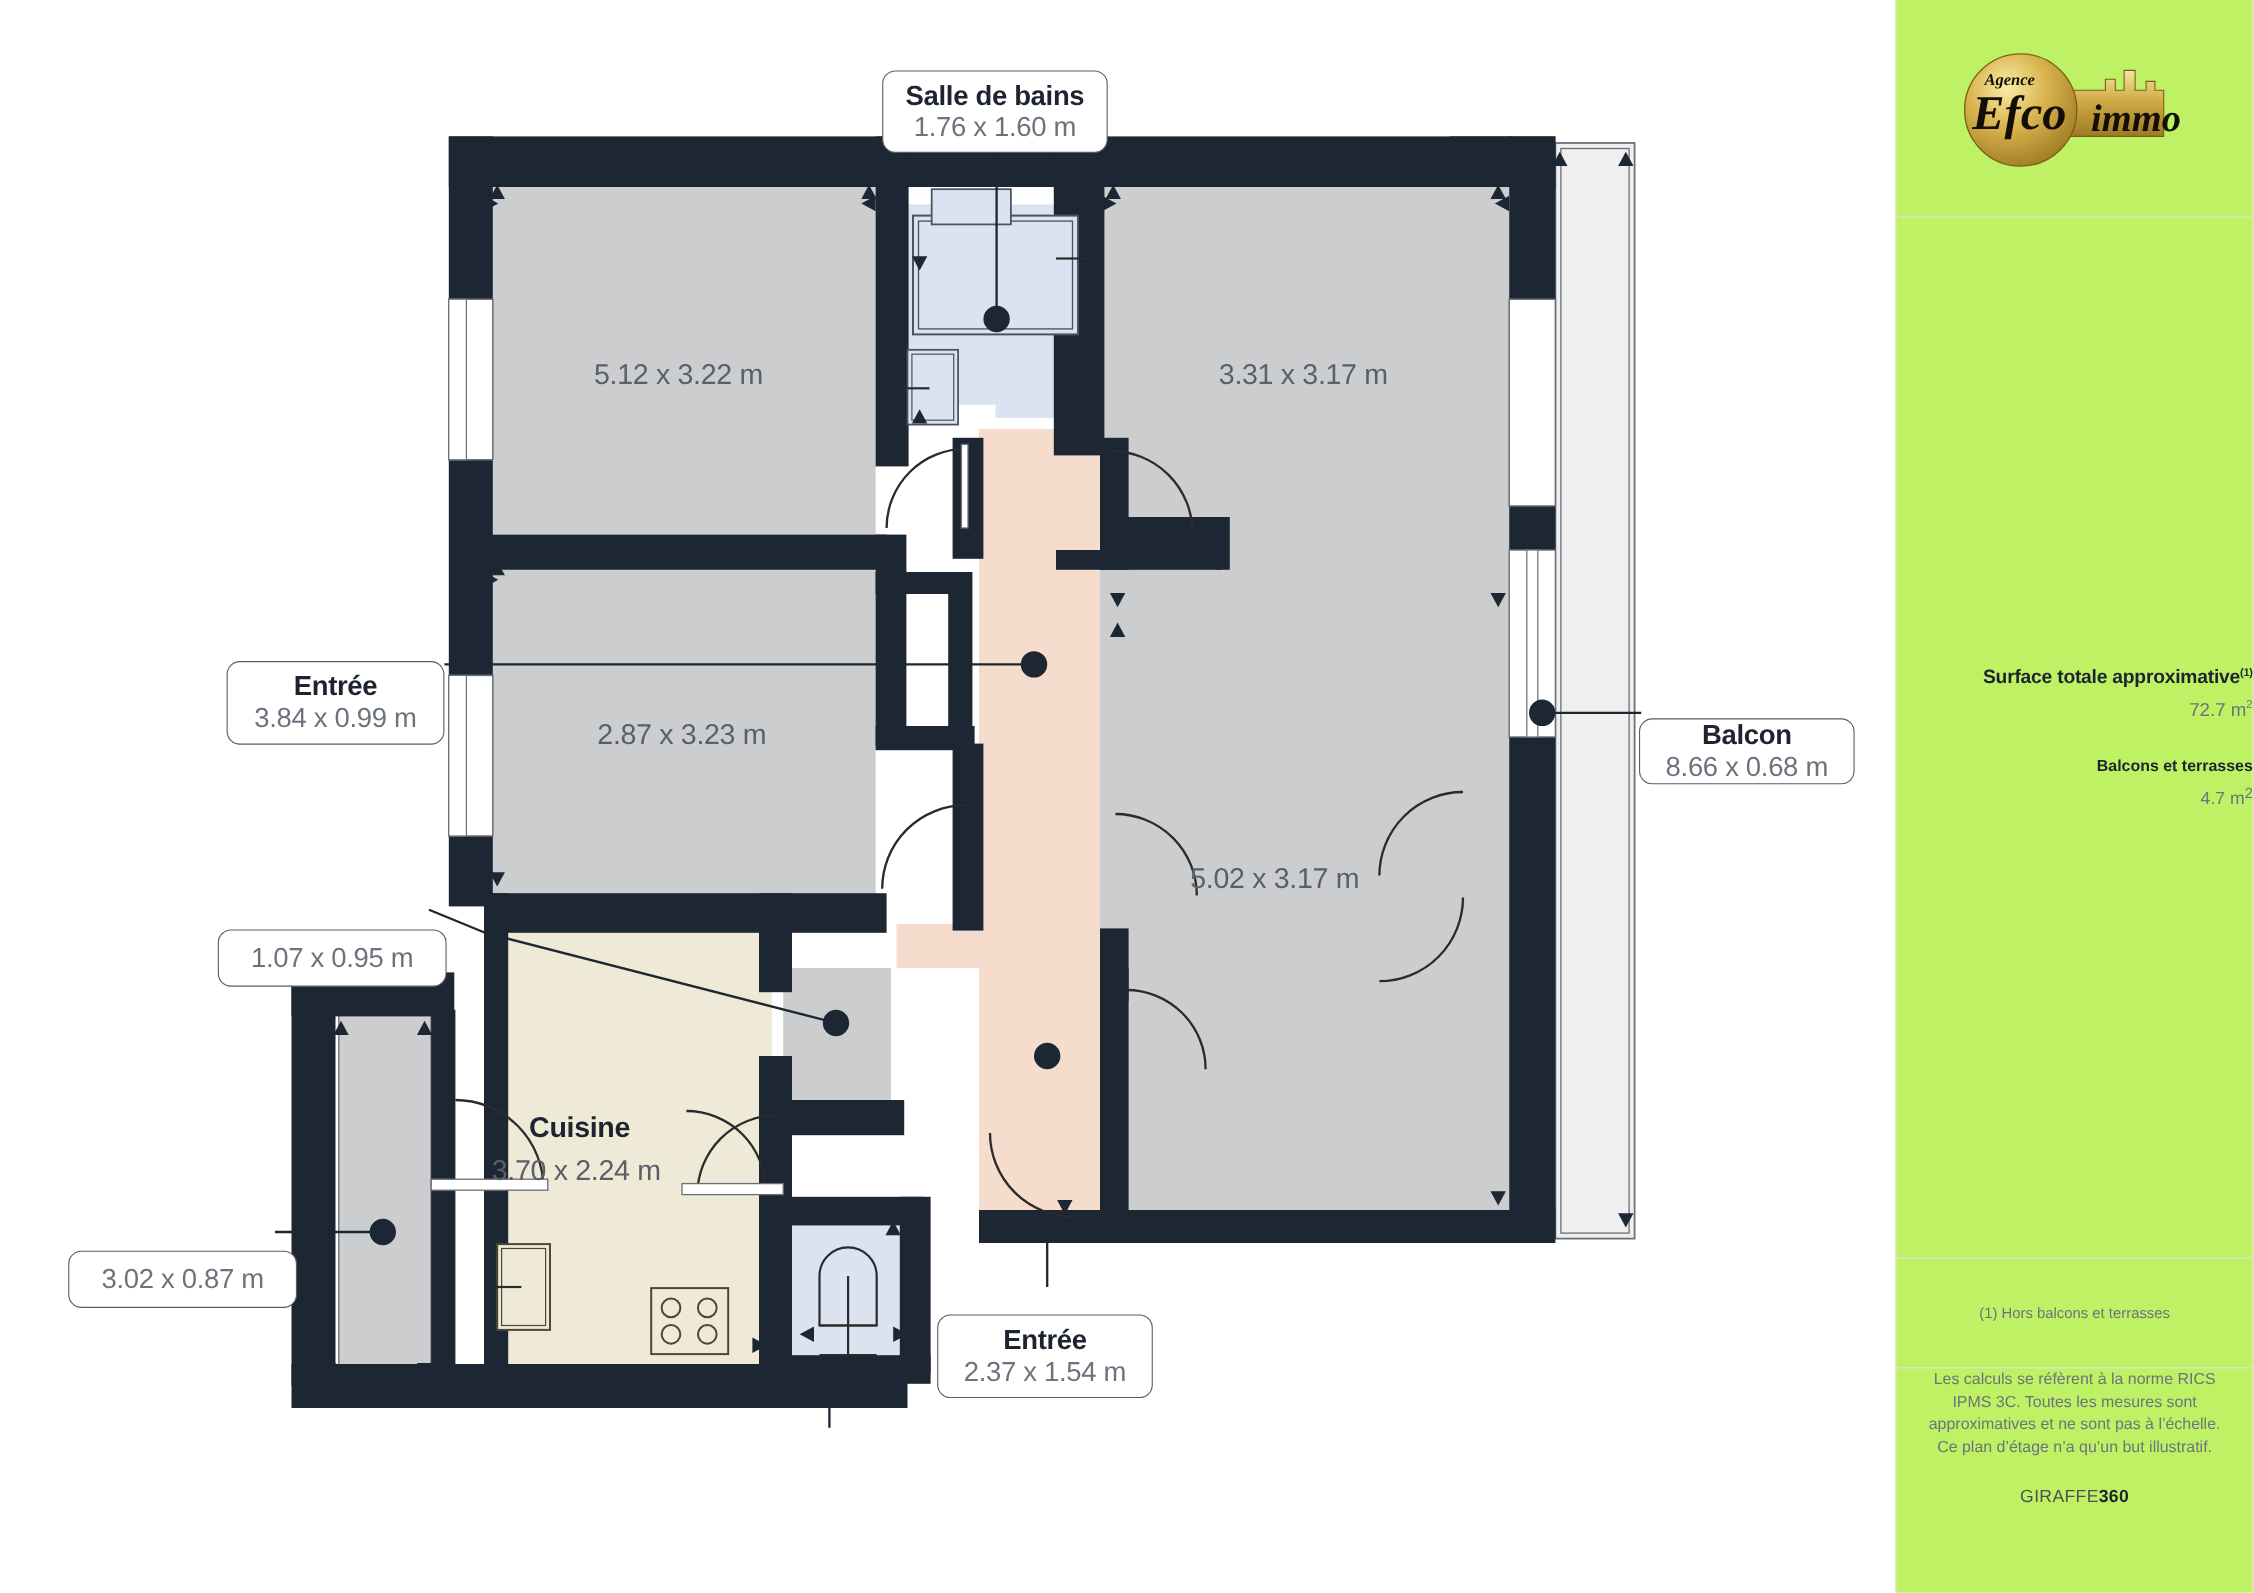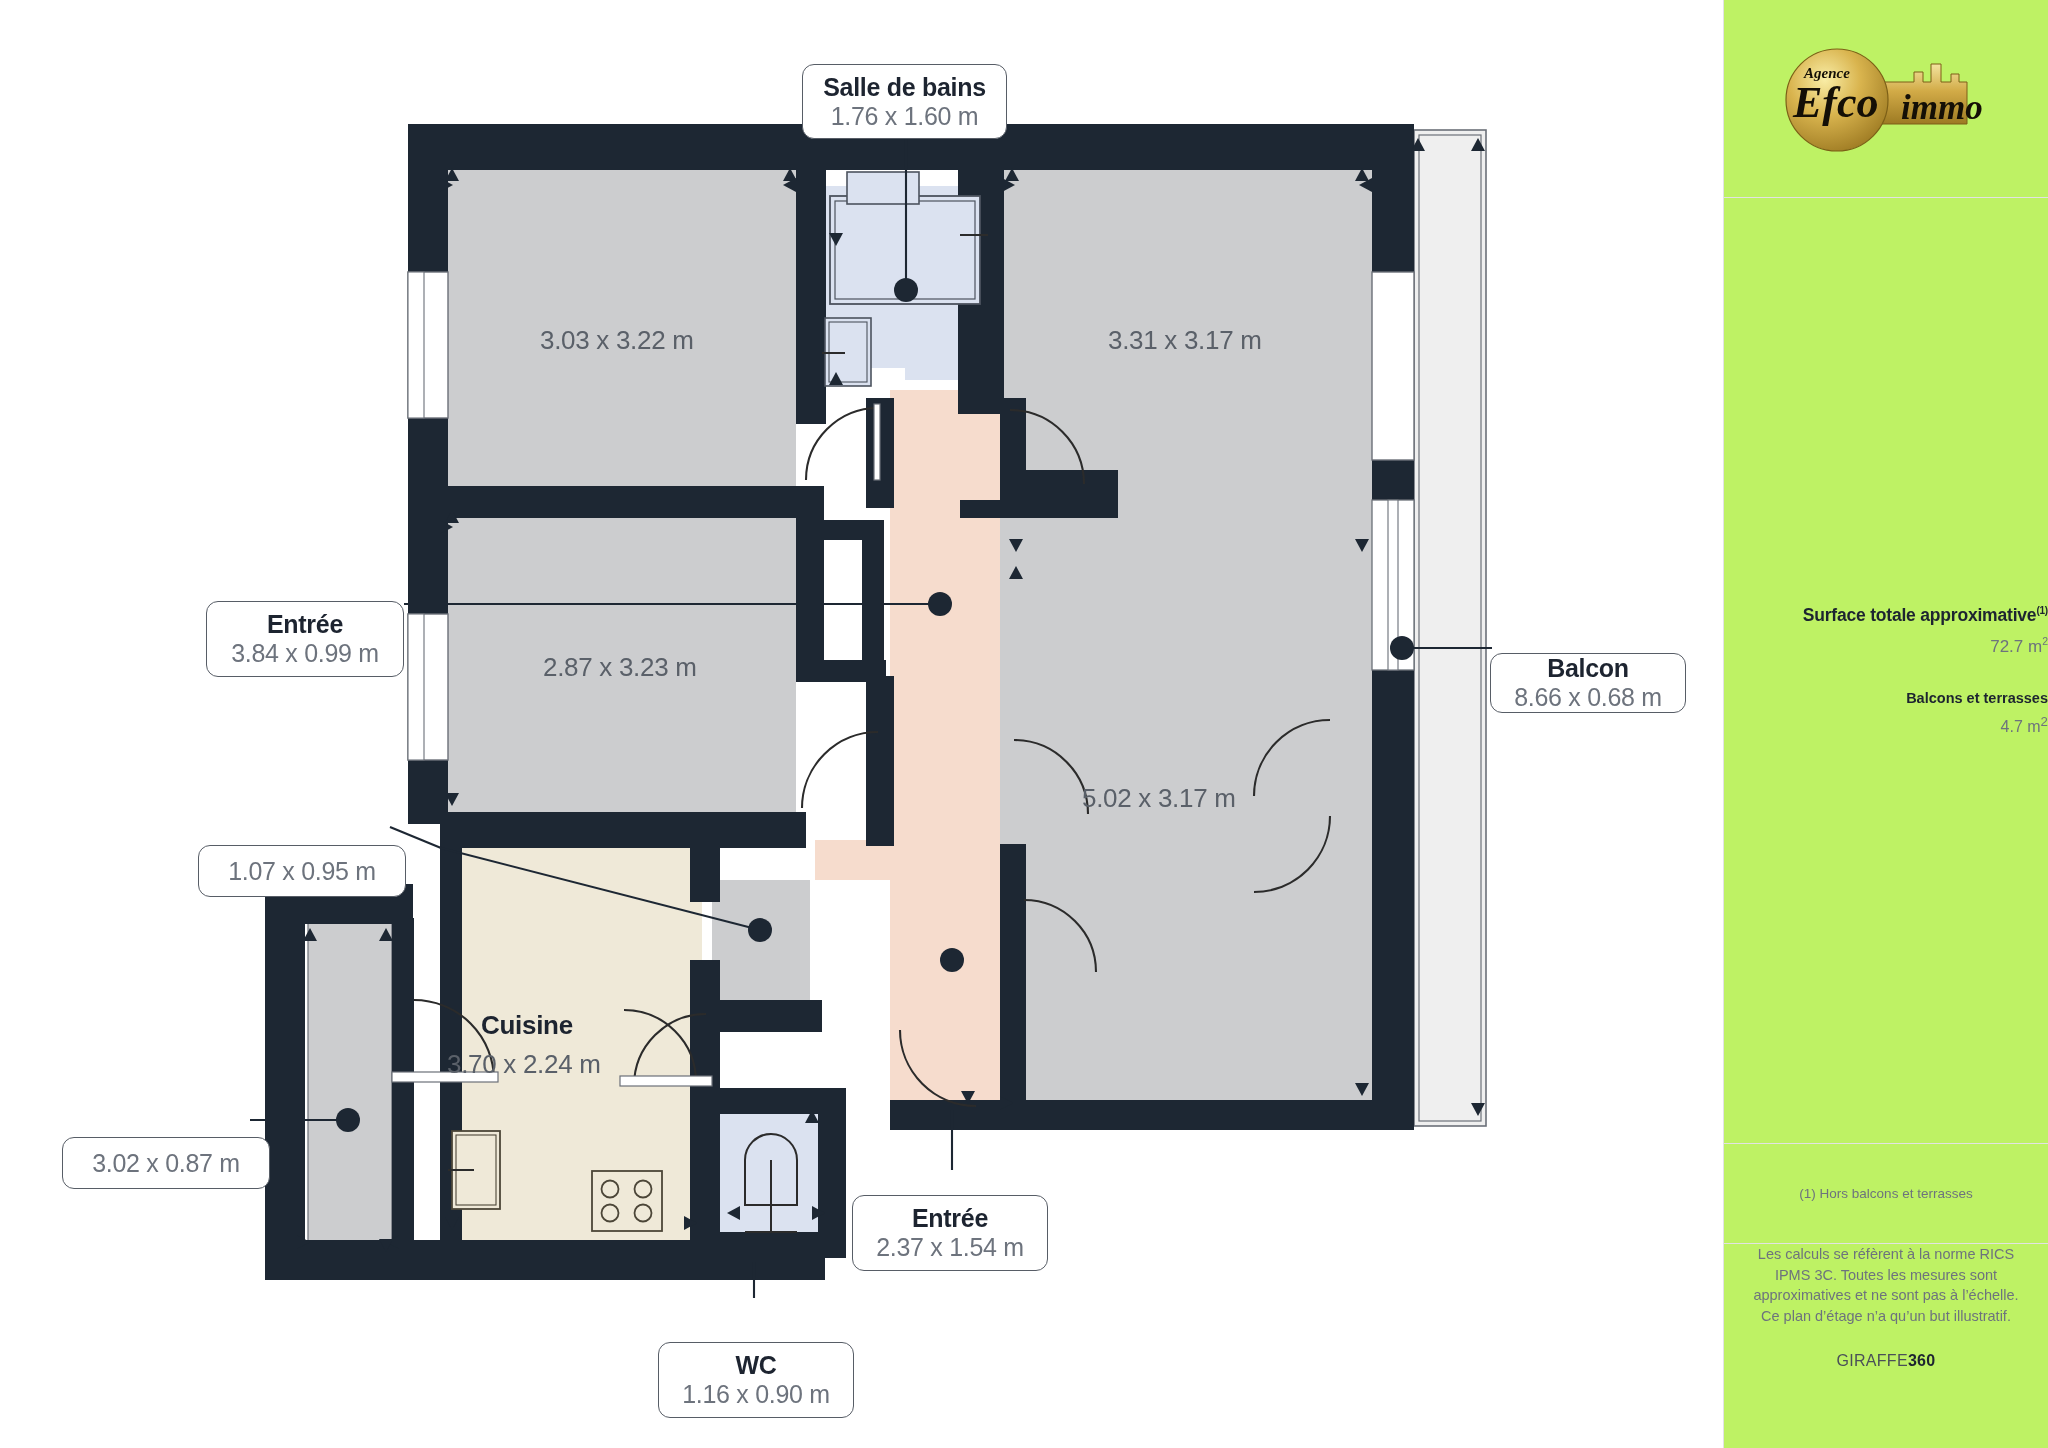--- a/index.html
+++ b/index.html
@@ -277,21 +277,21 @@
       <g fill="#1d2733">
         <circle cx="906" cy="290" r="12"></circle>
         <circle cx="940" cy="604" r="12"></circle>
         <circle cx="760" cy="930" r="12"></circle>
         <circle cx="348" cy="1120" r="12"></circle>
         <circle cx="952" cy="960" r="12"></circle>
         <circle cx="1402" cy="648" r="12"></circle>
       </g>
     </svg>
 
-    <div class="roomdim" style="left:540px;top:325px;">3.03 x 3.22 m</div>
+    <div class="roomdim" style="left:540px;top:325px;">5.12 x 3.22 m</div>
     <div class="roomdim" style="left:1108px;top:325px;">3.31 x 3.17 m</div>
     <div class="roomdim" style="left:543px;top:652px;">2.87 x 3.23 m</div>
     <div class="roomdim" style="left:1082px;top:783px;">5.02 x 3.17 m</div>
     <div class="roomname" style="left:481px;top:1010px;">Cuisine</div>
     <div class="roomdim" style="left:447px;top:1049px;">3.70 x 2.24 m</div>
 
     <div class="callout" style="left:802px;top:20px;width:205px;height:75px;">
       <div class="c-name">Salle de bains</div>
       <div class="c-dim">1.76 x 1.60 m</div>
     </div>
@@ -302,24 +302,20 @@
     </div>
 
     <div class="callout single" style="left:198px;top:801px;width:208px;height:52px;">
       <div class="c-dim">1.07 x 0.95 m</div>
     </div>
 
     <div class="callout single" style="left:62px;top:1093px;width:208px;height:52px;">
       <div class="c-dim">3.02 x 0.87 m</div>
     </div>
 
-    <div class="callout" style="left:658px;top:1298px;width:196px;height:76px;">
-      <div class="c-name">WC</div>
-      <div class="c-dim">1.16 x 0.90 m</div>
-    </div>
 
     <div class="callout" style="left:852px;top:1151px;width:196px;height:76px;">
       <div class="c-name">Entrée</div>
       <div class="c-dim">2.37 x 1.54 m</div>
     </div>
 
     <div class="callout" style="left:1490px;top:609px;width:196px;height:60px;">
       <div class="c-name">Balcon</div>
       <div class="c-dim">8.66 x 0.68 m</div>
     </div>

